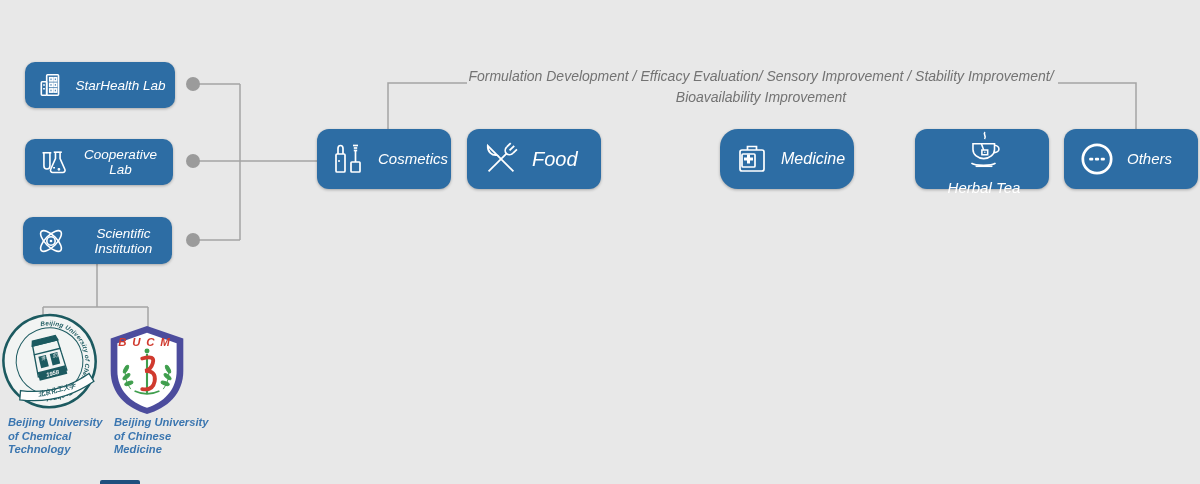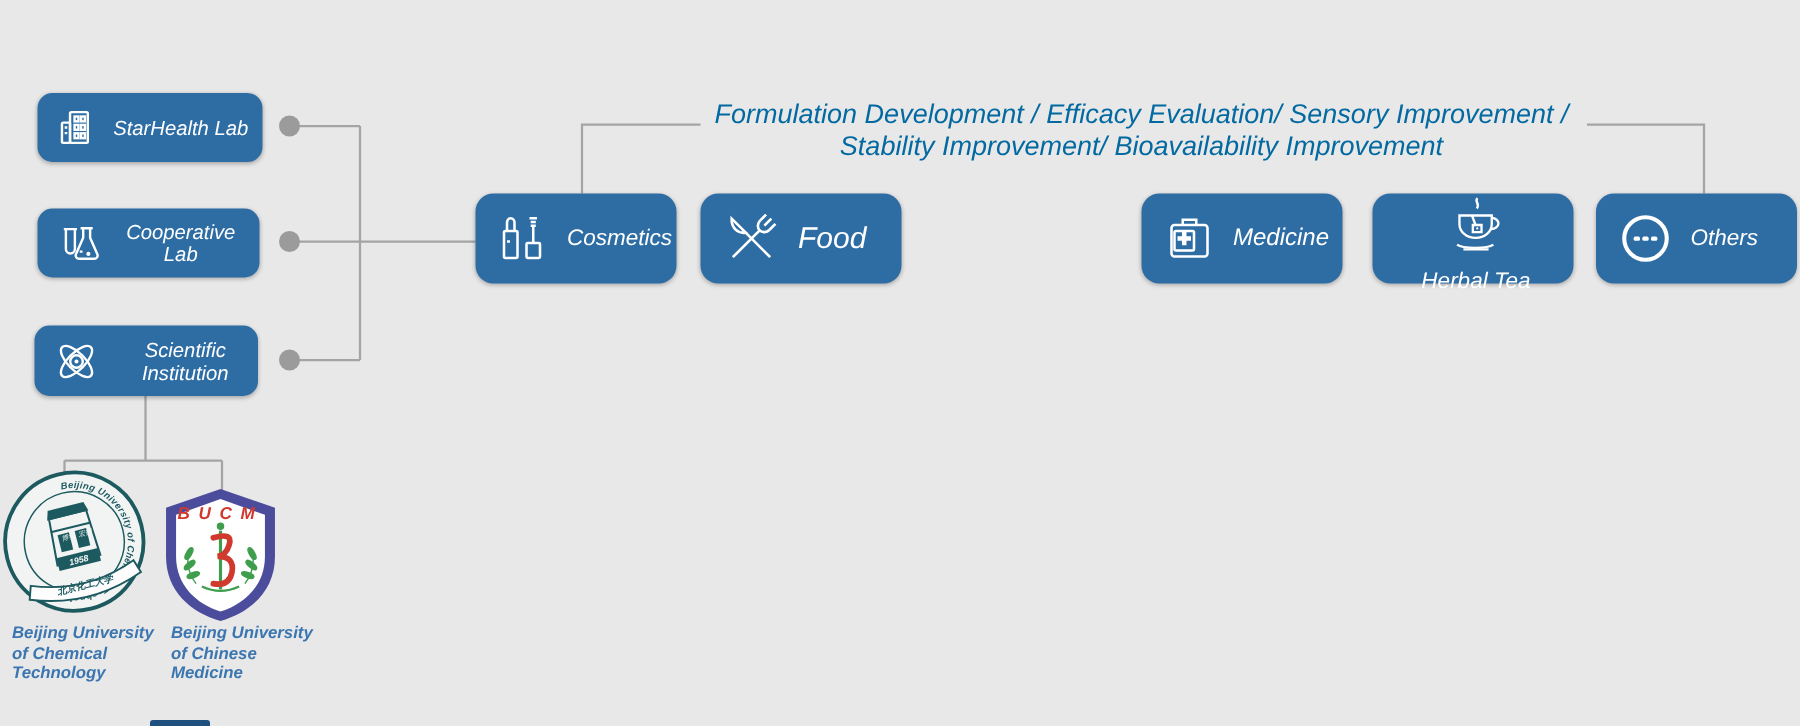--- a/index.html
+++ b/index.html
@@ -28,21 +28,21 @@
     padding:0 8px 0 12px;box-sizing:border-box;gap:9px;
   }
   .cat .cicon{flex:0 0 auto;display:flex;align-items:center;justify-content:center;}
   .cat .clabel{font-size:15px;line-height:16px;}
   .cat.f-big .clabel{font-size:20px;}
   .cat.f-mid .clabel{font-size:16px;}
   .cat.f-sm .clabel{font-size:13.5px;text-align:center;}
 
   #services-text{
     position:absolute;left:455px;top:66px;width:612px;
-    text-align:center;color:#0369a1;font-size:18px;line-height:20.5px;
+    text-align:center;color:#737373;font-size:14px;line-height:20.5px;
   }
 
   .uni-label{
     position:absolute;top:416px;color:#3b76b0;font-weight:bold;
     font-size:11.2px;line-height:13.5px;
   }
   #buct-label{left:8px;width:108px;}
   #bucm-label{left:114px;width:100px;}
 
   .logo{position:absolute;}
@@ -154,21 +154,21 @@
           <line x1="24.8" y1="9" x2="28.2" y2="9"></line>
           <line x1="24.8" y1="11.5" x2="28.2" y2="11.5"></line>
         <line x1="26.5" y1="12" x2="26.5" y2="23"></line>
         <rect x="22" y="23" width="9" height="10" rx="0.8"></rect>
       </svg>
     </span>
     <span class="clabel">Cosmetics</span>
   </div>
 
 
-  <div class="cat f-mid" style="left:761px;">
+  <div class="cat f-mid" style="left:720px;border-radius:18px;">
     <span class="cicon">
       <svg width="40" height="40" viewBox="0 0 40 40" fill="none" stroke="#fff" stroke-width="1.7">
         <rect x="8" y="11" width="24" height="21" rx="2"></rect>
         <path d="M15.5,11 v-3.5 h9 v3.5"></path>
         <rect x="10" y="15" width="13" height="13" rx="1"></rect>
         <path d="M16.5,17 h3 v3 h3 v3 h-3 v3 h-3 v-3 h-3 v-3 h3 z" fill="#fff" stroke="none" transform="translate(-1.5,-1.5)"></path>
       </svg>
     </span>
     <span class="clabel">Medicine</span>
   </div>

